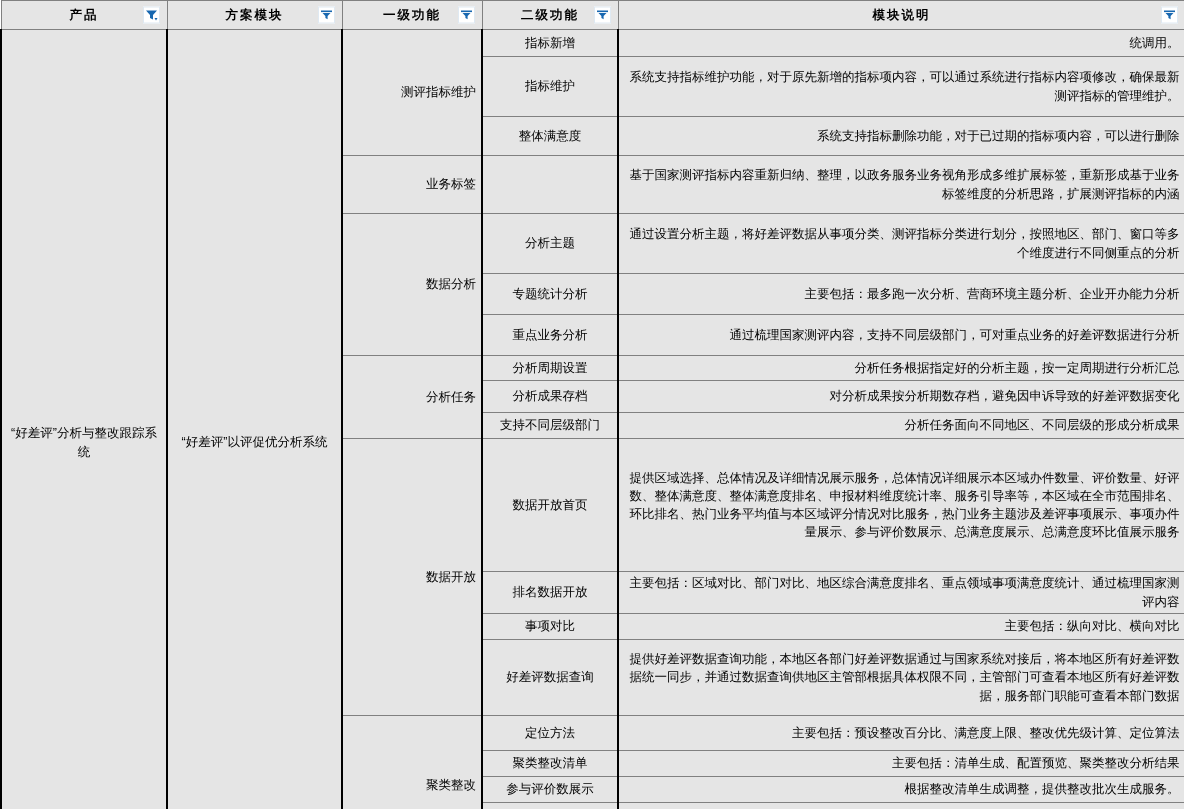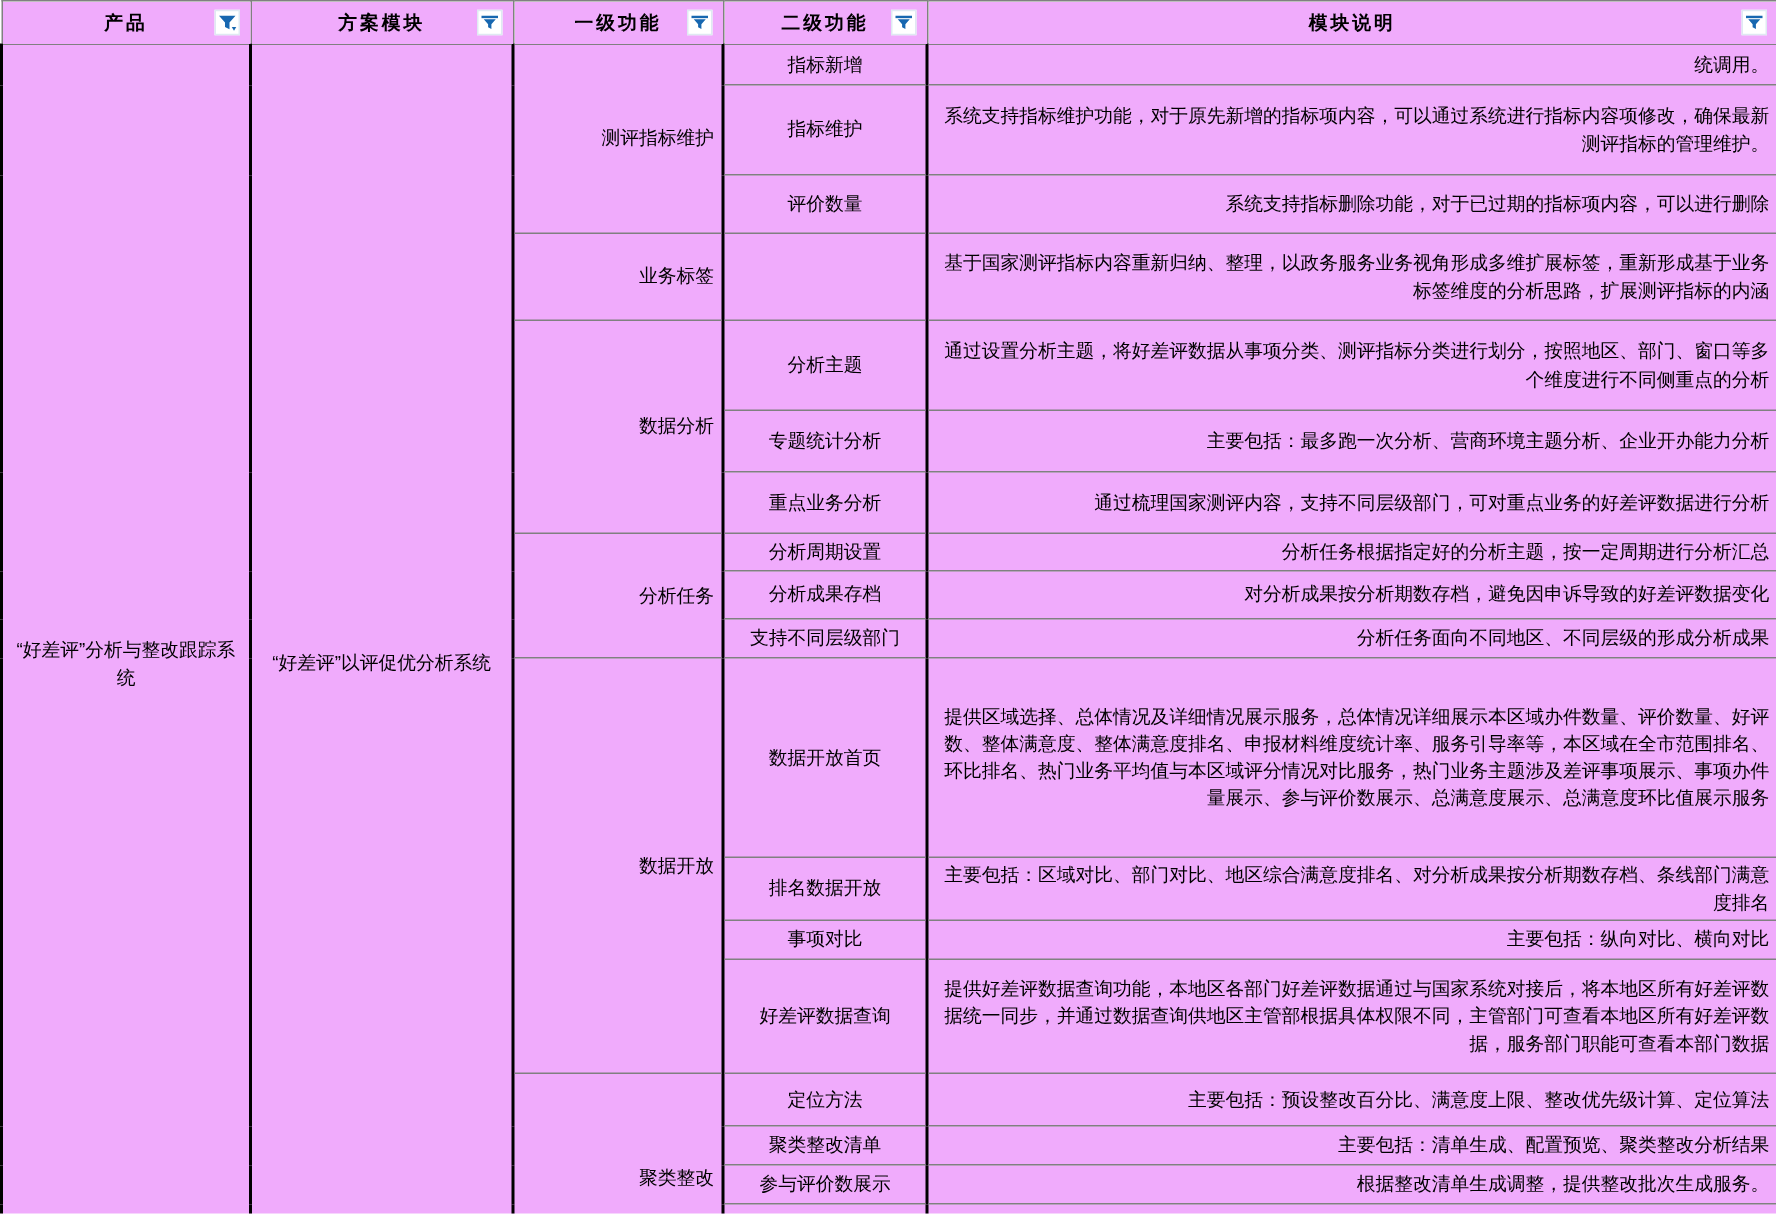--- a/index.html
+++ b/index.html
@@ -24,21 +24,21 @@
     table-layout: fixed;
     width: 1184px;
   }
   table.grid td, table.grid th {
     border: 1px solid #808080;
     vertical-align: middle;
     padding: 2px 5px;
     font-size: 12.5px;
     line-height: 1.45;
     color: #000000;
-    background: #f0abfc;
+    background: #e5e5e5;
     word-break: break-all;
   }
   
   thead th {
     background: #1767b0;
     color: #ffffff;
     font-weight: bold;
     font-size: 14px;
     height: 24px;
     padding: 0 4px;
@@ -182,21 +182,21 @@
         <td class="l2 bordbold" style="height:22px">指标新增</td>
         <td class="desc bordbold">统调用。</td>
       </tr>
 
       <tr>
         <td class="l2 bordbold" style="height:55px">指标维护</td>
         <td class="desc bordbold">系统支持指标维护功能，对于原先新增的指标项内容，可以通过系统进行指标内容项修改，确保最新测评指标的管理维护。</td>
       </tr>
 
       <tr>
-        <td class="l2 bordbold" style="height:34px">评价数量</td>
+        <td class="l2 bordbold" style="height:34px">整体满意度</td>
         <td class="desc bordbold">系统支持指标删除功能，对于已过期的指标项内容，可以进行删除</td>
       </tr>
 
       <tr>
         <td class="l1 bordbold" style="height:53px">业务标签</td>
         <td class="l2 bordbold"></td>
         <td class="desc bordbold">基于国家测评指标内容重新归纳、整理，以政务服务业务视角形成多维扩展标签，重新形成基于业务标签维度的分析思路，扩展测评指标的内涵</td>
       </tr>
 
       <tr>
@@ -232,21 +232,21 @@
       </tr>
 
       <tr>
         <td class="l1 bordbold" rowspan="4">数据开放</td>
         <td class="l2 bordbold" style="height:128px">数据开放首页</td>
         <td class="desc bordbold">提供区域选择、总体情况及详细情况展示服务，总体情况详细展示本区域办件数量、评价数量、好评数、整体满意度、整体满意度排名、申报材料维度统计率、服务引导率等，本区域在全市范围排名、环比排名、热门业务平均值与本区域评分情况对比服务，热门业务主题涉及差评事项展示、事项办件量展示、参与评价数展示、总满意度展示、总满意度环比值展示服务</td>
       </tr>
 
       <tr>
         <td class="l2 bordbold" style="height:37px">排名数据开放</td>
-        <td class="desc bordbold">主要包括：区域对比、部门对比、地区综合满意度排名、对分析成果按分析期数存档、条线部门满意度排名</td>
+        <td class="desc bordbold">主要包括：区域对比、部门对比、地区综合满意度排名、重点领域事项满意度统计、通过梳理国家测评内容</td>
       </tr>
 
       <tr>
         <td class="l2 bordbold" style="height:21px">事项对比</td>
         <td class="desc bordbold">主要包括：纵向对比、横向对比</td>
       </tr>
 
       <tr>
         <td class="l2 bordbold" style="height:71px">好差评数据查询</td>
         <td class="desc bordbold">提供好差评数据查询功能，本地区各部门好差评数据通过与国家系统对接后，将本地区所有好差评数据统一同步，并通过数据查询供地区主管部根据具体权限不同，主管部门可查看本地区所有好差评数据，服务部门职能可查看本部门数据</td>

